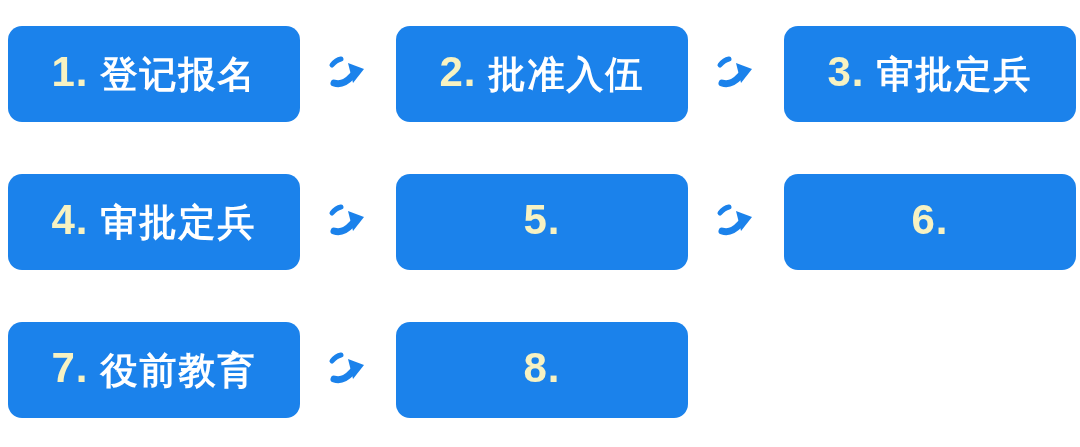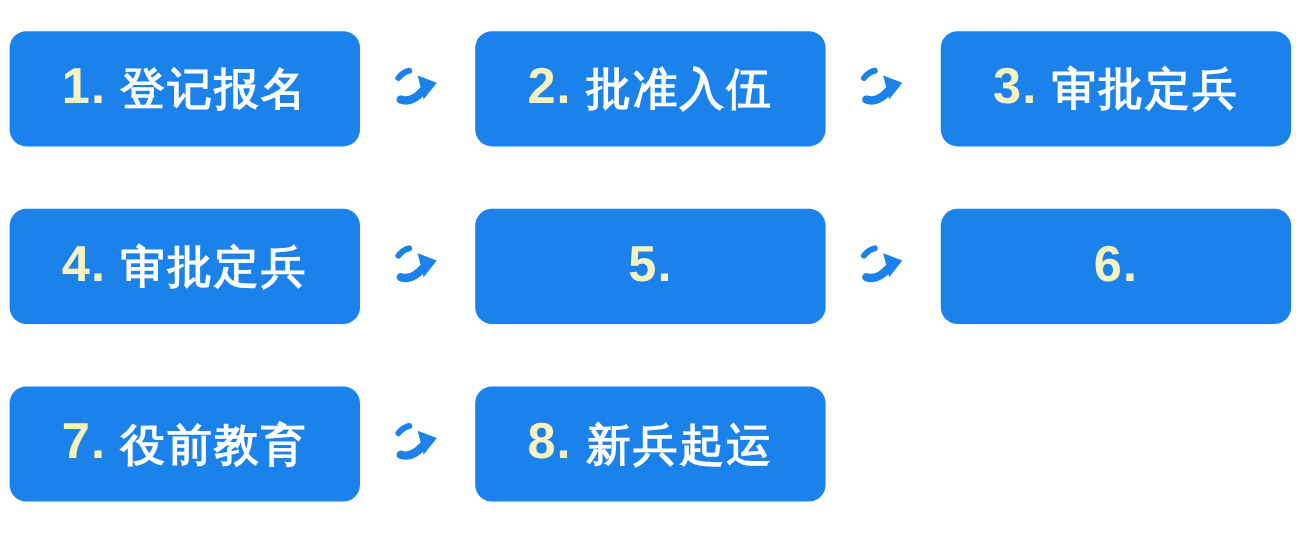--- a/index.html
+++ b/index.html
@@ -136,18 +136,17 @@
       </div>
       <span class="arrow-cell">
         <svg width="42" height="42" viewBox="0 0 42 42">
           <path d="M5 12 q4 -5 9 -6" stroke="#1B82EB" stroke-width="5" fill="none" stroke-linecap="round"></path>
           <path d="M7 30 q9 3 18 -7" stroke="#1B82EB" stroke-width="7" fill="none" stroke-linecap="round"></path>
           <path d="M21 10 l16 6 -11 14 z" fill="#1B82EB"></path>
         </svg>
       </span>
       <div class="step" style="--box-bg: #1B82EB; --num-color: #F7F2C2; --label-color: #FFFFFF;">
         <span class="num">8.</span>
-        <span class="label">新兵起运</span>
       </div>
     </div>
 
   </div>
 </div>
 
 </body></html>

